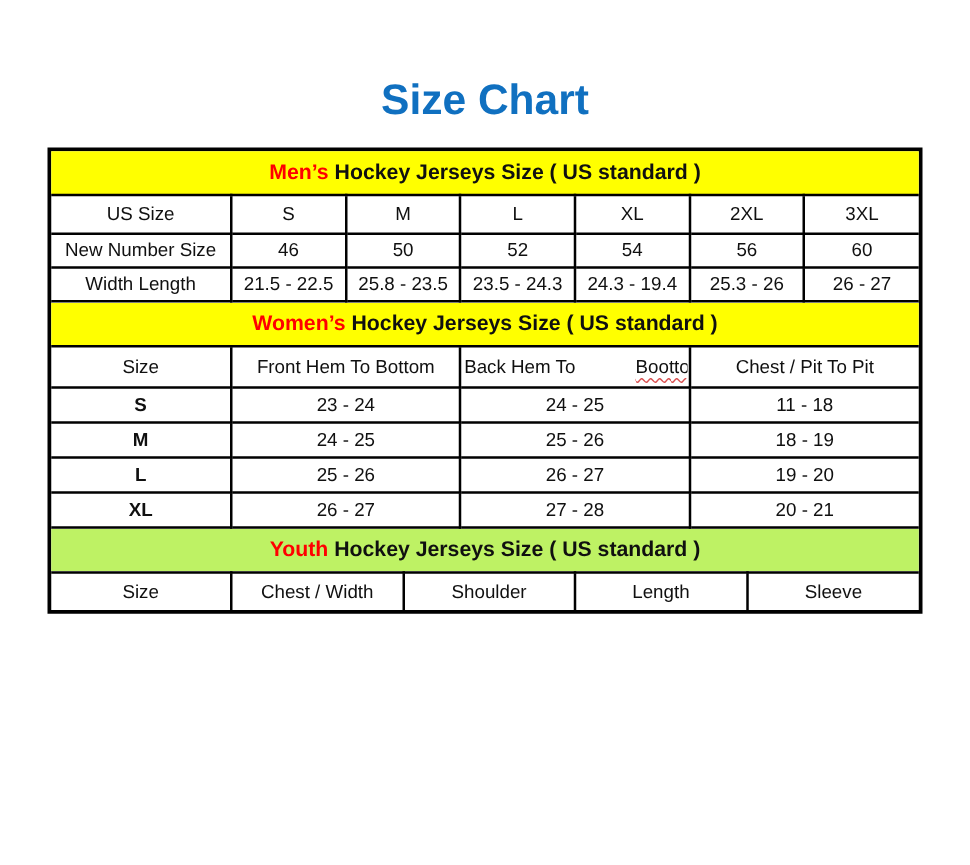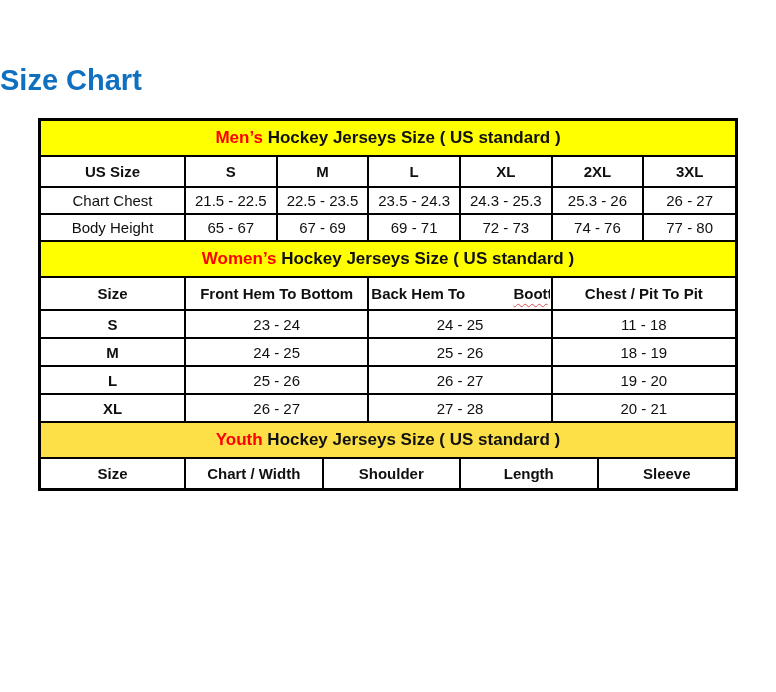--- a/index.html
+++ b/index.html
@@ -8,21 +8,22 @@
     background: #ffffff;
     width: 776px;
     height: 692px;
     font-family: "Liberation Sans", sans-serif;
     color: #101010;
     overflow: hidden;
   }
   .title {
     margin: 0 0 21px 0;
     padding-top: 64px;
-    font-size: 29px;
+    text-align: center;
+    font-size: 34px;
     line-height: 33px;
     font-weight: bold;
   }
   .chart {
     box-sizing: border-box;
     margin: 0 38px;
     width: 700px;
     border: 3px solid #000;
   }
   .size-table {
@@ -40,21 +41,21 @@
     overflow: hidden;
   }
   .size-table td:first-child { border-left: none; }
   .size-table td:last-child  { border-right: none; }
   .size-table tr.band td {
     border-top: none; border-left: none; border-right: none;
     font-size: 17px;
     font-weight: bold;
     height: 34px;
   }
-  .size-table tr.head td { font-weight: bold; height: 29px; border-radius: 11px; }
+  .size-table tr.head td { font-weight: normal; height: 29px; border-radius: 11px; }
   .t-womens tr.head td { height: 31px; }
   .size-table tr.data td { height: 25px; }
   .t-womens tr.data td { height: 26px; }
   .t-youth  tr.data td { height: 28px; }
   .size-table:last-child tr:last-child td { border-bottom: none; }
   .col-label { width: 144px; }
   .b { font-weight: bold; }
   .squiggle {
     text-decoration: underline wavy;
     text-decoration-thickness: 1px;
@@ -85,36 +86,36 @@
         <tr class="head">
           <td>US Size</td>
           <td>S</td>
           <td>M</td>
           <td>L</td>
           <td>XL</td>
           <td>2XL</td>
           <td>3XL</td>
         </tr>
         <tr class="data">
-          <td>Chart Chest</td>
+          <td>New Number Size</td>
+          <td>46</td>
+          <td>50</td>
+          <td>52</td>
+          <td>54</td>
+          <td>56</td>
+          <td>60</td>
+        </tr>
+        <tr class="data">
+          <td>Width Length</td>
           <td>21.5 - 22.5</td>
-          <td>22.5 - 23.5</td>
+          <td>25.8 - 23.5</td>
           <td>23.5 - 24.3</td>
-          <td>24.3 - 25.3</td>
+          <td>24.3 - 19.4</td>
           <td>25.3 - 26</td>
           <td>26 - 27</td>
-        </tr>
-        <tr class="data">
-          <td>Body Height</td>
-          <td>65 - 67</td>
-          <td>67 - 69</td>
-          <td>69 - 71</td>
-          <td>72 - 73</td>
-          <td>74 - 76</td>
-          <td>77 - 80</td>
         </tr>
       </tbody>
     </table>
     <table class="size-table t-womens">
       <colgroup>
         <col class="col-label">
         <col>
         <col>
         <col>
       </colgroup>
@@ -157,24 +158,24 @@
     <table class="size-table t-youth">
       <colgroup>
         <col class="col-label">
         <col>
         <col>
         <col>
         <col>
       </colgroup>
       <tbody>
         <tr class="band">
-          <td colspan="5" style="background: #fde047;"><span style="color: rgb(255, 0, 0);">Youth</span> Hockey Jerseys Size ( US standard )</td>
+          <td colspan="5" style="background: #bef264;"><span style="color: rgb(255, 0, 0);">Youth</span> Hockey Jerseys Size ( US standard )</td>
         </tr>
         <tr class="head">
           <td>Size</td>
-          <td>Chart / Width</td>
+          <td>Chest / Width</td>
           <td>Shoulder</td>
           <td>Length</td>
           <td>Sleeve</td>
         </tr>
       </tbody>
     </table>
   </div>
 
 </body></html>

